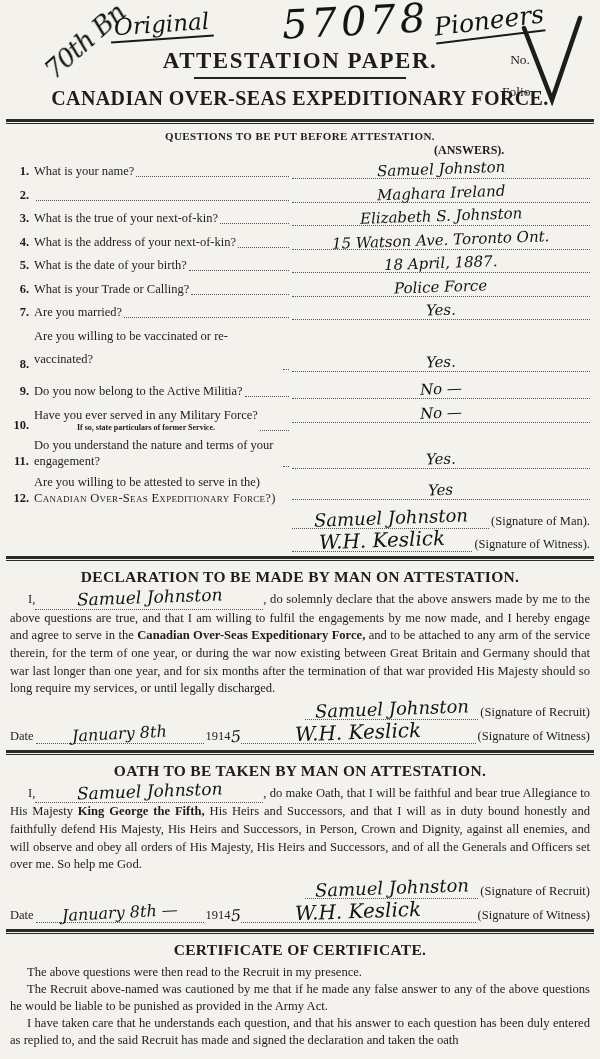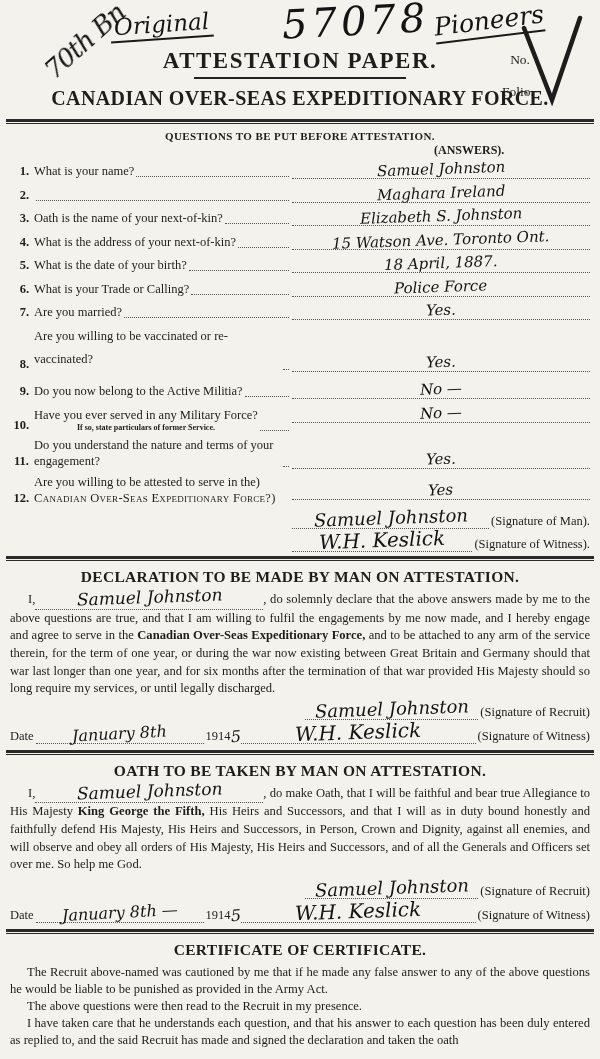--- a/index.html
+++ b/index.html
@@ -101,21 +101,21 @@
     <div class="qrow">
       <div class="qleft">
           <span class="qnum">2.</span>
           <span class="leader"></span>
         </div>
       <div class="ansline"><span class="hw ans">Maghara  Ireland</span></div>
     </div>
     <div class="qrow">
       <div class="qleft">
           <span class="qnum">3.</span>
-          <span class="qtext">Oath is the name of your next-of-kin?</span>
+          <span class="qtext">What is the true of your next-of-kin?</span>
           <span class="leader"></span>
         </div>
       <div class="ansline"><span class="hw ans">Elizabeth S. Johnston</span></div>
     </div>
     <div class="qrow">
       <div class="qleft">
           <span class="qnum">4.</span>
           <span class="qtext">What is the address of your next-of-kin?</span>
           <span class="leader"></span>
         </div>
@@ -234,19 +234,19 @@
       <span class="hw year-over">5</span>
       <span class="fill f-sig"><span class="hw sig-script" style="font-size:20px;">W.H. Keslick</span></span>
       <span class="siglabel">(Signature of Witness)</span>
     </div>
   </div>
 
   <div class="rule" style="margin-top:6px;"></div>
 
   <div>
     <div class="sec-heading">CERTIFICATE OF CERTIFICATE.</div>
+    <p class="mag-para">The above questions were then read to the Recruit in my presence.</p>
     <p class="mag-para">The Recruit above-named was cautioned by me that if he made any false answer to any of the above questions he would be liable to be punished as provided in the Army Act.</p>
-    <p class="mag-para">The above questions were then read to the Recruit in my presence.</p>
     <p class="mag-para">I have taken care that he understands each question, and that his answer to each question has been duly entered as replied to, and the said Recruit has made and signed the declaration and taken  the  oath</p>
 
   </div>
 
 </div>
 
 </body></html>

